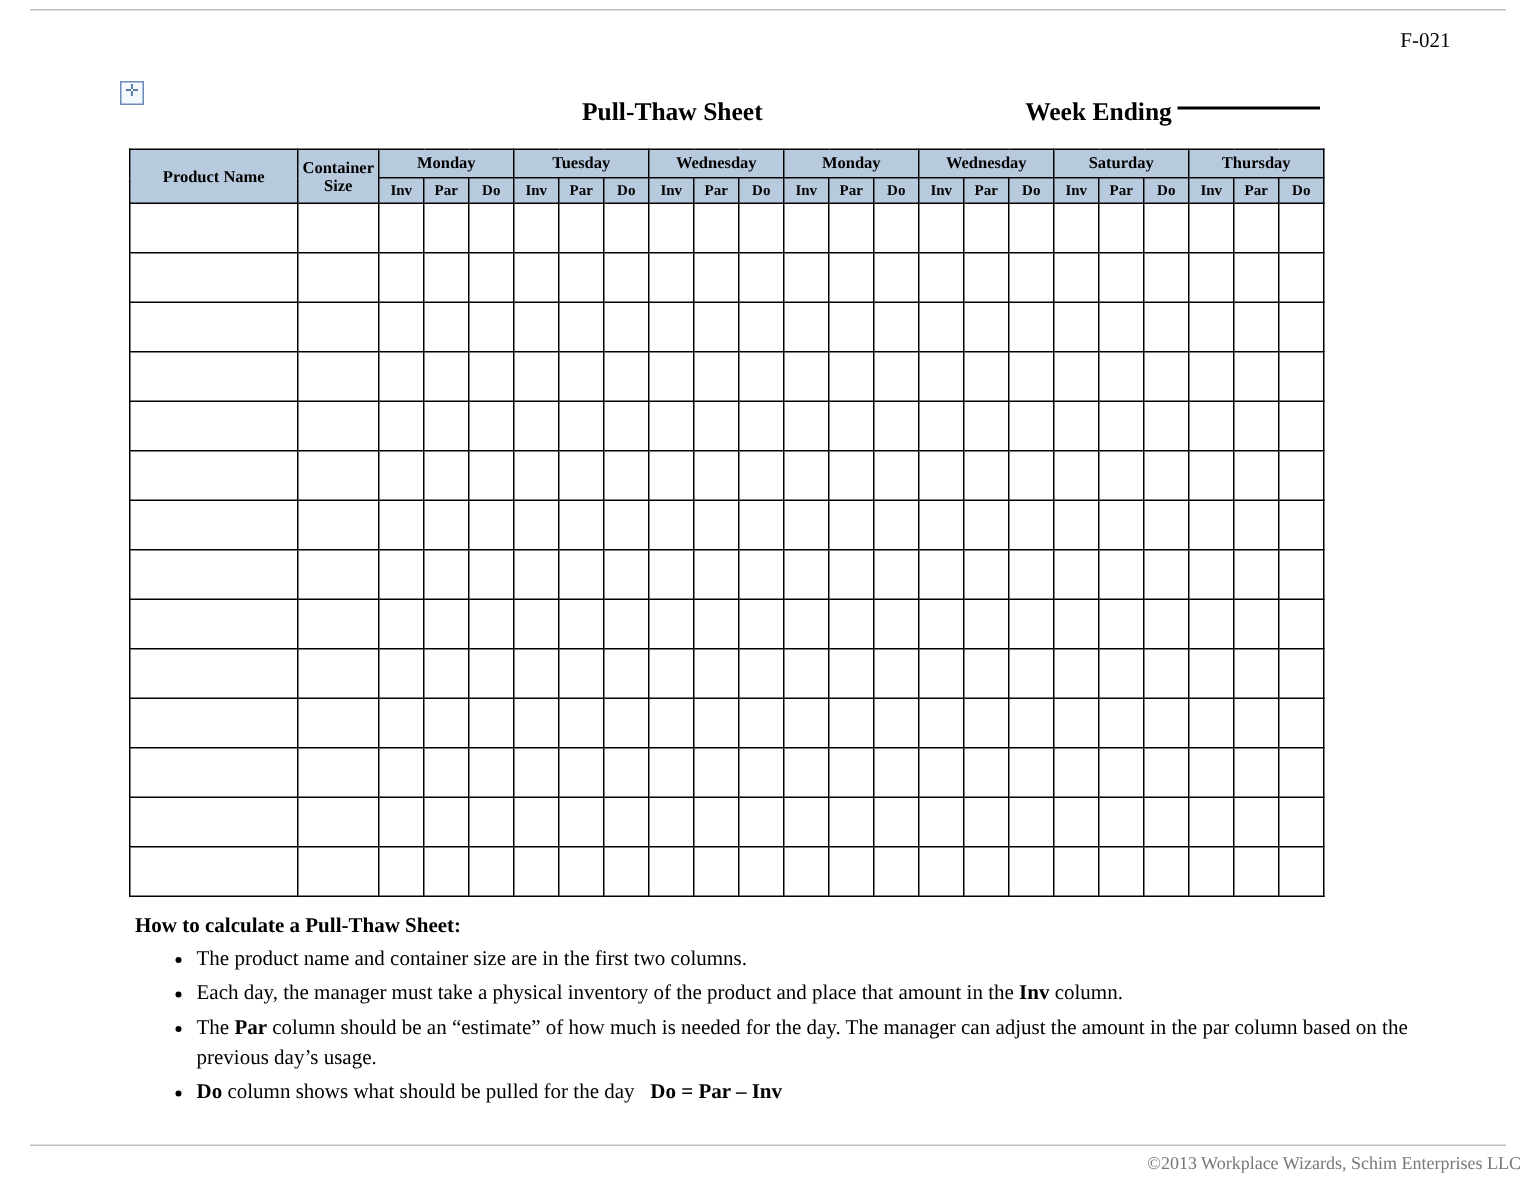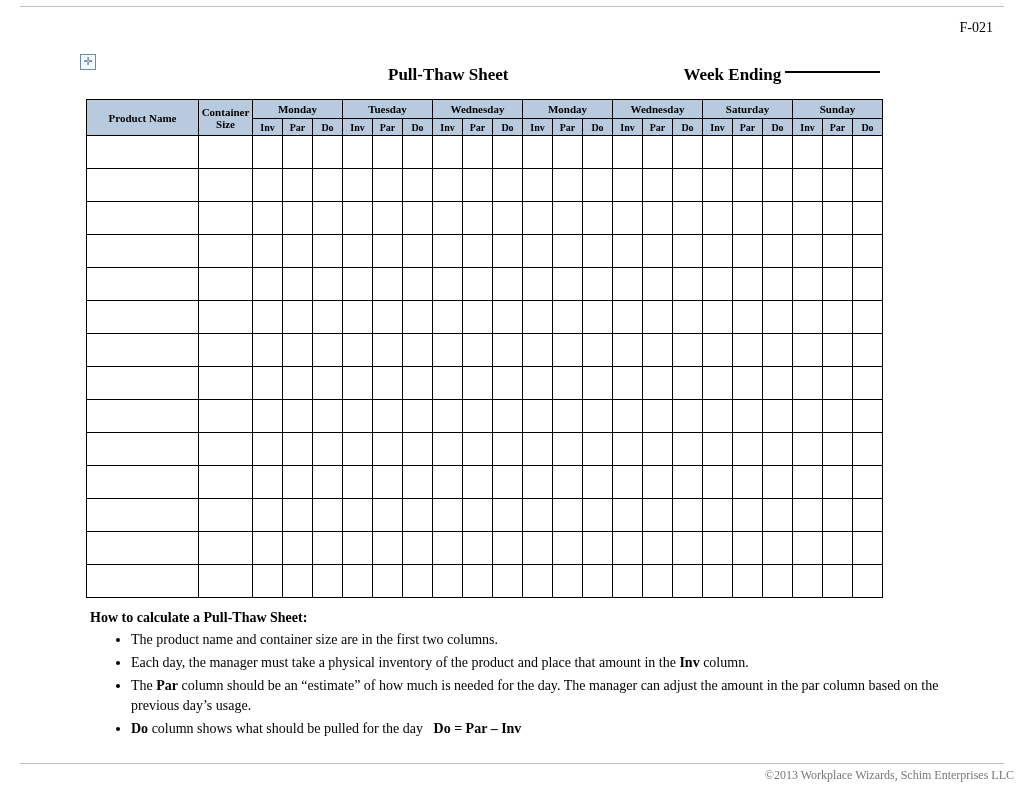--- a/index.html
+++ b/index.html
@@ -15,21 +15,21 @@
   margin:0 10px;
   padding:0 0 0 0;
   position:relative;
 }
 .top-rule{
   border-top:1px solid #bfbfbf;
   margin:6px 10px 0 10px;
 }
 .form-id{
   position:absolute;
-  top:14px; right:21px;
+  top:14px; right:47px;
   font-size:14px;
 }
 .anchor-icon{
   position:absolute;
   top:48px; left:70px;
   width:14px;height:14px;
   border:1px solid #6a8bb8;
   background:#f4f8ff;
   font-size:11px;line-height:12px;
   text-align:center;
@@ -161,21 +161,21 @@
     <thead>
       <tr>
         <th rowspan="2">Product Name</th>
         <th rowspan="2" id="csz">Container<br>Size</th>
         <th colspan="3">Monday</th>
         <th colspan="3">Tuesday</th>
         <th colspan="3">Wednesday</th>
         <th colspan="3">Monday</th>
         <th colspan="3">Wednesday</th>
         <th colspan="3">Saturday</th>
-        <th colspan="3">Sunday</th>
+        <th colspan="3">Thursday</th>
       </tr>
       <tr id="subrow">
           <th class="sub">Inv</th>
           <th class="sub">Par</th>
           <th class="sub">Do</th>
           <th class="sub">Inv</th>
           <th class="sub">Par</th>
           <th class="sub">Do</th>
           <th class="sub">Inv</th>
           <th class="sub">Par</th>

